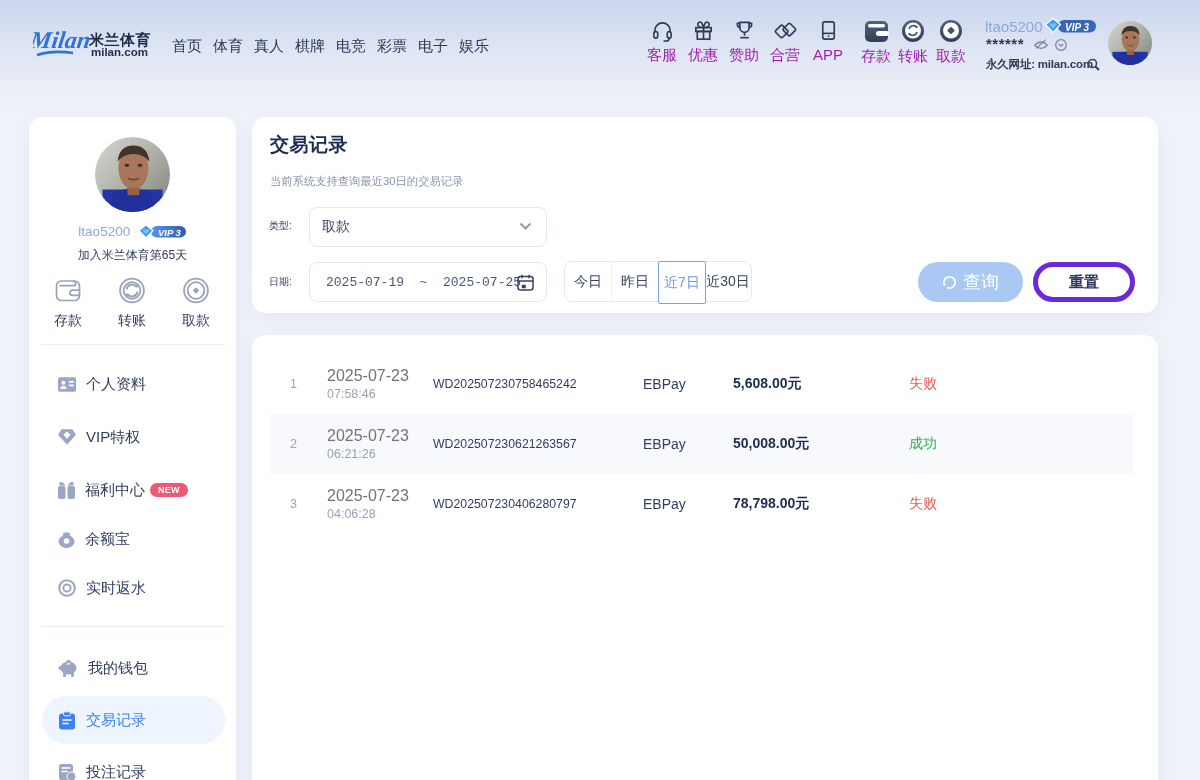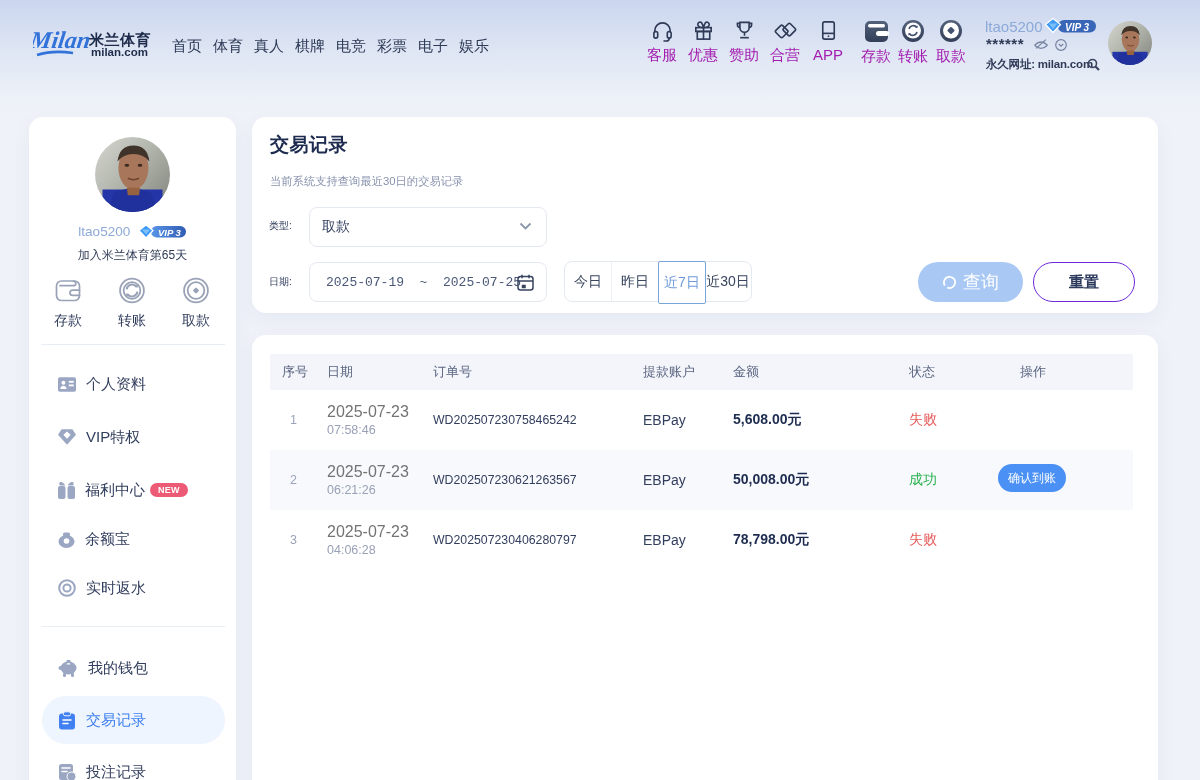--- a/index.html
+++ b/index.html
@@ -39,21 +39,21 @@
 
 .h1t { position:absolute; left:270px; top:132px; font-size:19px; font-weight:bold; color:#1d2b4f; letter-spacing:0.5px; }
 .sub { position:absolute; left:270px; top:174px; font-size:11.3px; color:#8792ad; }
 .flabel { position:absolute; left:269px; font-size:10px; color:#323e5e; }
 .sel { position:absolute; left:309px; width:238px; height:40px; border:1px solid #e4e8f0; border-radius:8px; background:#fff; font-size:14px; color:#323e5e; display:flex; align-items:center; padding:0 12px; }
 .segwrap { position:absolute; left:564px; top:261px; width:188px; height:41px; border:1px solid #e4e8f0; border-radius:8px; display:flex; background:#fff; }
 .seg { flex:1; display:flex; align-items:center; justify-content:center; font-size:14px; color:#3a465f; border-right:1px solid #edeff4; }
 .seg:last-child { border-right:none; }
 .seg.on { color:#6f9cd9; border:1px solid #7aa5d8; border-radius:2px; margin:-1px; height:43px; background:#fff; }
 .btnq { position:absolute; left:918px; top:262px; width:105px; height:40px; background:#aac8f4; border-radius:20px; color:#fff; font-size:18px; display:flex; align-items:center; justify-content:center; gap:7px; }
-.btnr { position:absolute; left:1033px; top:262px; width:102px; height:40px; background:#fff; border:1px solid #6d28d9; border-radius:20px; color:#2b3a5c; font-size:15px; font-weight:bold; display:flex; align-items:center; justify-content:center; }
+.btnr { position:absolute; left:1033px; top:262px; width:102px; height:40px; background:#fff; border:5px solid #6d28d9; border-radius:20px; color:#2b3a5c; font-size:15px; font-weight:bold; display:flex; align-items:center; justify-content:center; }
 
 .tbl { position:absolute; left:270px; top:354px; width:863px; }
 .trh { display:flex; background:#f3f5fa; height:36px; align-items:center; font-size:13px; color:#5a6580; border-radius:2px;}
 .tr { display:flex; height:60px; align-items:center; font-size:14px; color:#323e5e; }
 .tr.alt { background:#f8f9fc; }
 .co { padding-left:12px; }
 .c-seq{ width:45px; } .c-date{ width:106px; } .c-ord{width:210px;} .c-acc{width:90px;} .c-amt{width:176px;} .c-st{width:101px;} .c-op{width:135px;padding-left:0;}
 .seq { color:#9aa3b8; font-size:12.5px; }
 .tr .c-seq { padding-left:20px; }
 .d1 { font-size:16px; color:#737373; } .d2 { font-size:12.5px; color:#98a1b5; margin-top:2px;}
@@ -366,29 +366,20 @@
 <div class="btnq">
   <svg width="14" height="14" viewBox="0 0 14 14" fill="none" stroke="#fff" stroke-width="1.8">
       <path d="M2.8 10.4a5.6 5.6 0 1 1 2.4 2.1"></path>
     </svg>
   查询
 </div>
 <div class="btnr">重置</div>
 
 <div class="card c2"></div>
 <div class="tbl">
-  <div class="trh">
-    <div class="co c-seq">序号</div>
-      <div class="co c-date">日期</div>
-      <div class="co c-ord">订单号</div>
-      <div class="co c-acc">提款账户</div>
-      <div class="co c-amt">金额</div>
-      <div class="co c-st">状态</div>
-      <div class="c-op" style="padding-left:22px;">操作</div>
-  </div>
   <div class="tr">
     <div class="co c-seq seq">1</div>
     <div class="co c-date">
         <div class="d1">2025-07-23</div>
         <div class="d2">07:58:46</div>
       </div>
     <div class="co c-ord ord">WD202507230758465242</div>
     <div class="co c-acc">EBPay</div>
     <div class="co c-amt amt">5,608.00元</div>
     <div class="co c-st fail">失败</div>
@@ -397,23 +388,20 @@
   <div class="tr alt">
     <div class="co c-seq seq">2</div>
     <div class="co c-date">
         <div class="d1">2025-07-23</div>
         <div class="d2">06:21:26</div>
       </div>
     <div class="co c-ord ord">WD202507230621263567</div>
     <div class="co c-acc">EBPay</div>
     <div class="co c-amt amt">50,008.00元</div>
     <div class="co c-st succ">成功</div>
-    <div class="c-op">
-        <div class="cbtn">确认到账</div>
-      </div>
   </div>
   <div class="tr">
     <div class="co c-seq seq">3</div>
     <div class="co c-date">
         <div class="d1">2025-07-23</div>
         <div class="d2">04:06:28</div>
       </div>
     <div class="co c-ord ord">WD202507230406280797</div>
     <div class="co c-acc">EBPay</div>
     <div class="co c-amt amt">78,798.00元</div>

